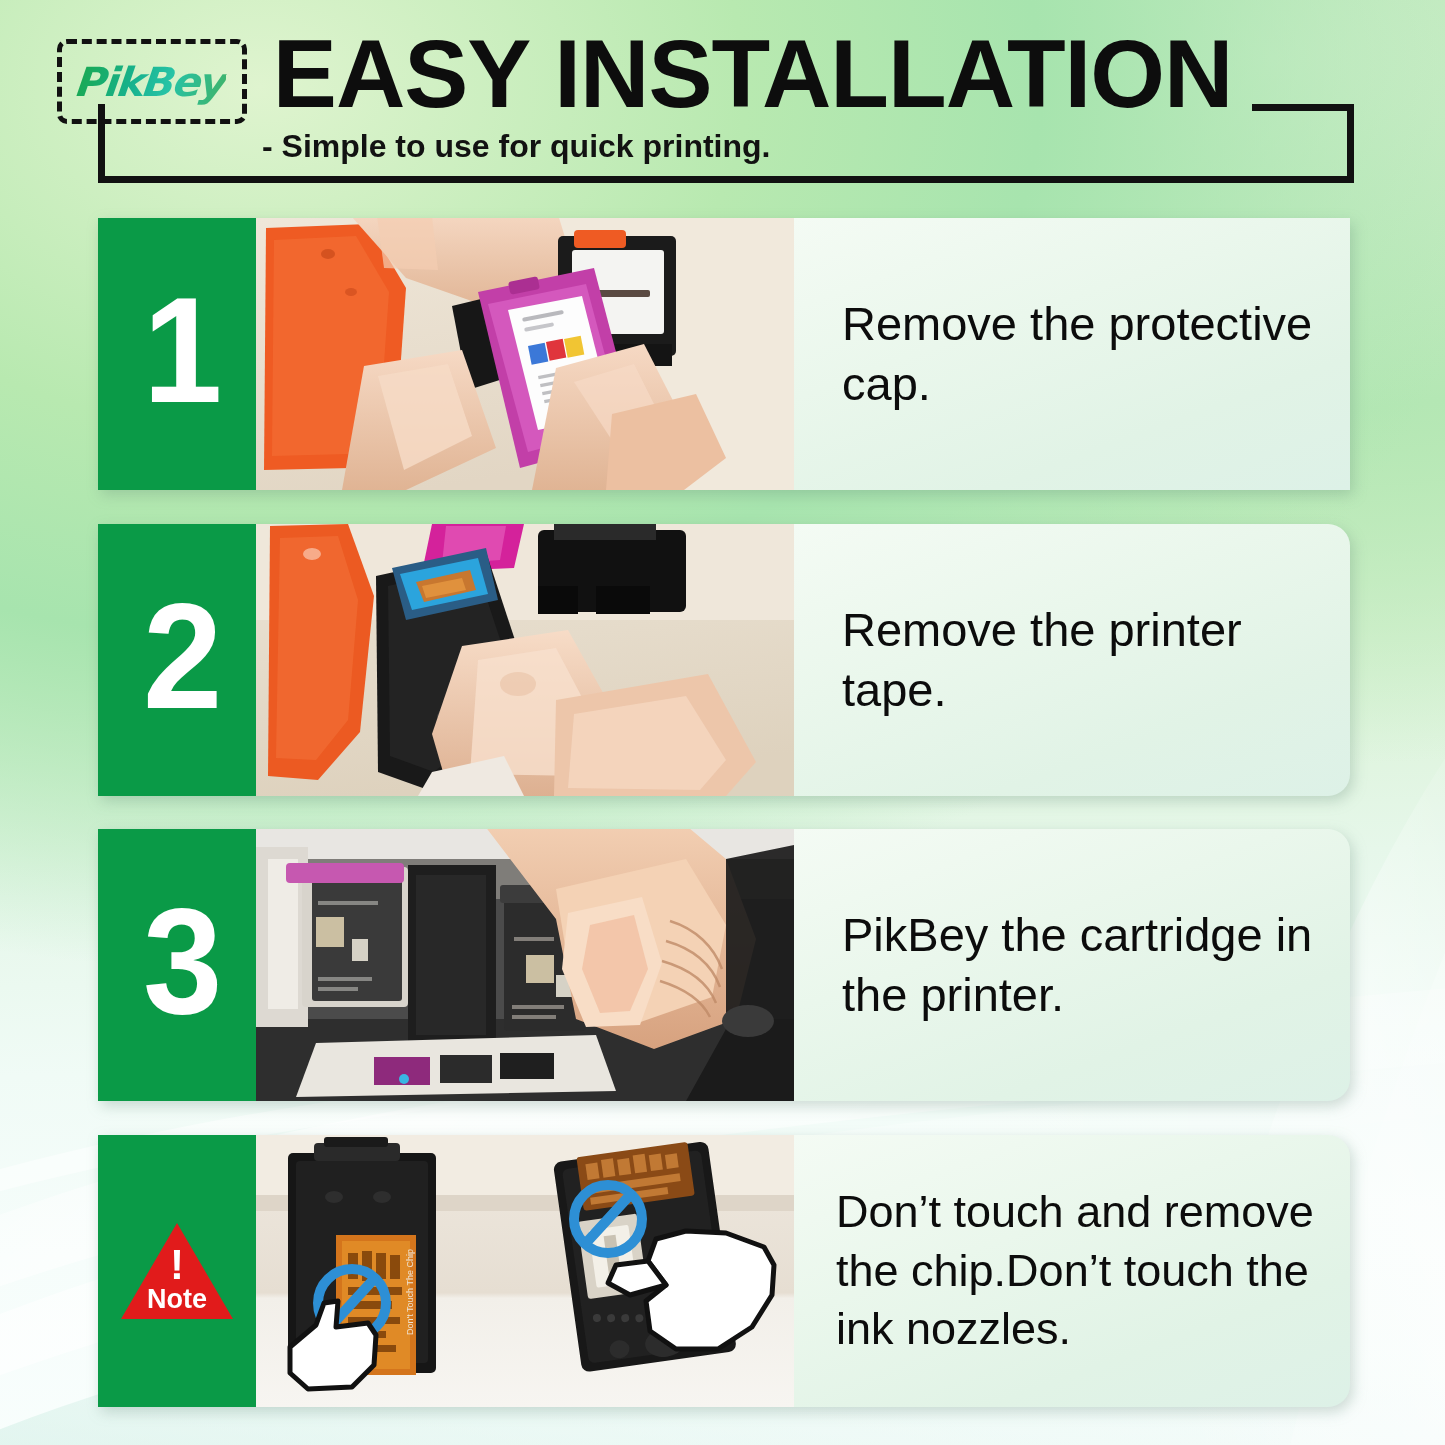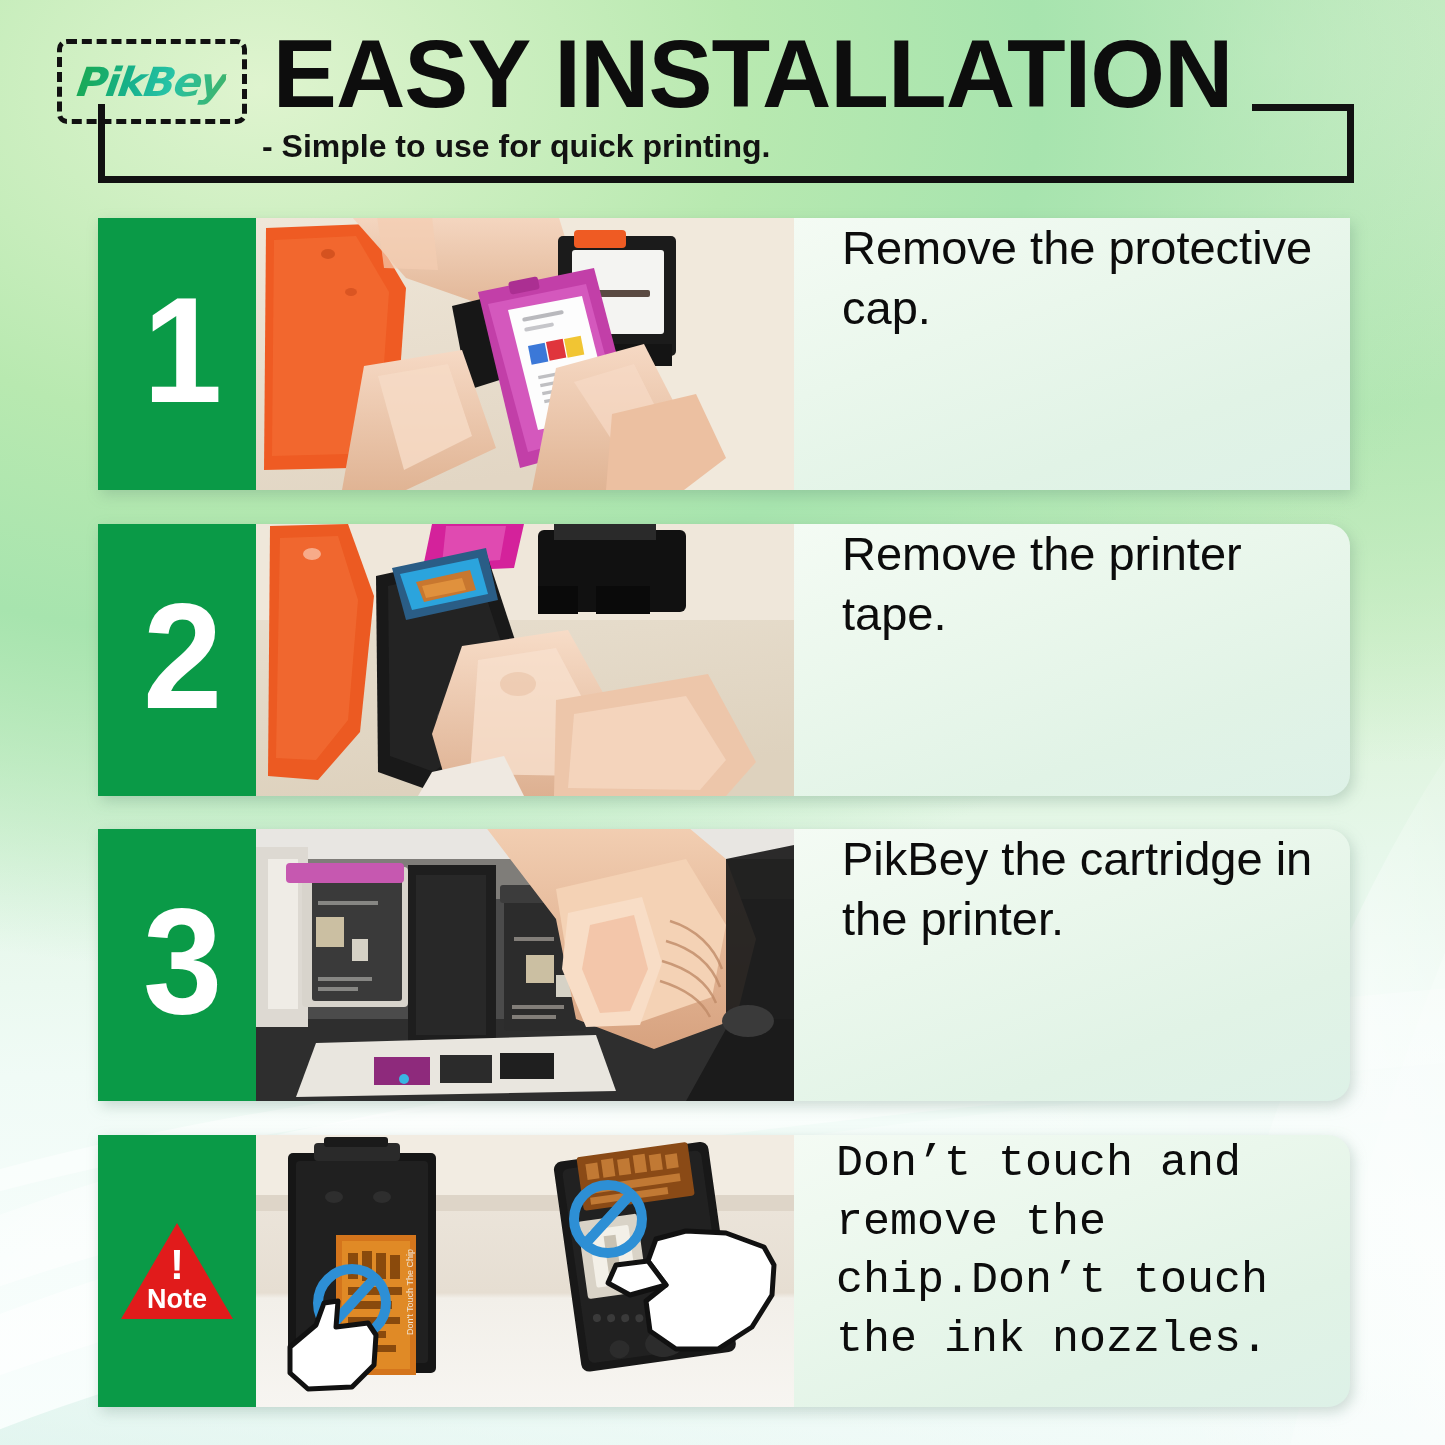--- a/index.html
+++ b/index.html
@@ -121,28 +121,28 @@
 
   .photo{
     width:538px; flex:0 0 538px; height:100%;
     position:relative; overflow:hidden; background:#efe8dd;
   }
   .photo svg{ position:absolute; inset:0; width:100%; height:100%; display:block; }
 
   .caption{
     flex:1 1 auto; height:100%;
     background:linear-gradient(160deg,#f4fbf4 0%, #eaf7ec 38%, #e1f3e6 72%, #ddf1e7 100%);
-    display:flex; 
+    display:flex; align-items:center;
     padding:0 22px 0 48px;
   }
   .caption .txt{
     font-family:"Liberation Sans", sans-serif;
     font-size:47px; line-height:1.28; color:#0c0c0c; font-weight:normal;
   }
-  .row.r4 .caption .txt{ font-size:45px; line-height:1.3;font-family:Liberation Mono, monospace; }
+  .row.r4 .caption .txt{ font-size:45px; line-height:1.3; }
   .row.r4 .caption{ padding-left:42px; }
 </style>
 </head>
 <body>
 
 <div id="bg">
   <div class="bg-base"></div>
   <div class="bg-swoosh">
     <svg viewBox="0 0 1445 1445" preserveAspectRatio="none">
       <defs>

